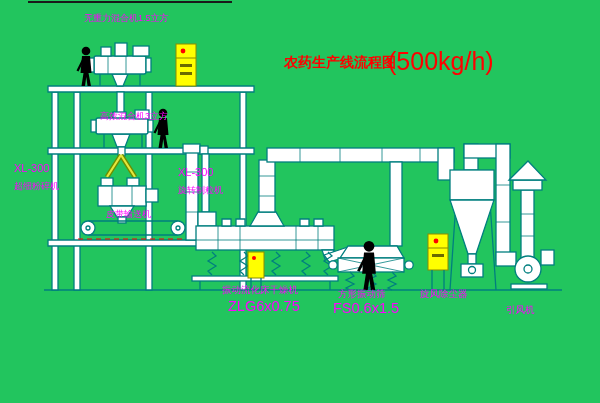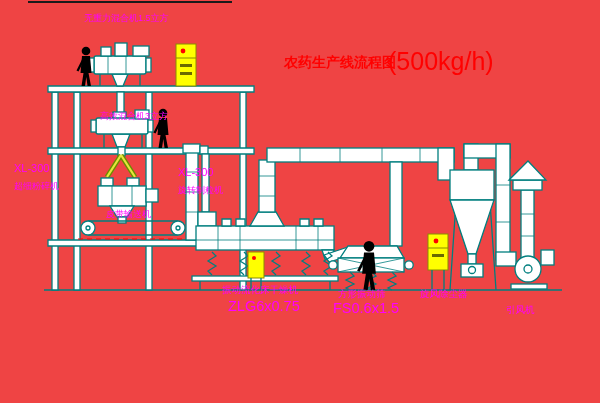--- a/index.html
+++ b/index.html
@@ -1,16 +1,16 @@
 <!DOCTYPE html>
 <html><head>
 <meta charset="utf-8">
 <style>
   html,body{margin:0;padding:0;background:#ffffff;}
-  .stage{position:relative;width:600px;height:403px;background:#ef4444;overflow:hidden;
+  .stage{position:relative;width:600px;height:403px;background:#22c55e;overflow:hidden;
          font-family:"Liberation Sans","DejaVu Sans",sans-serif;}
   svg{display:block;}
   svg text{font-family:"Liberation Sans","DejaVu Sans",sans-serif;}
   .lbl{fill:#FF00FF;}
   .ttl{fill:#FF0000;}
   .g{stroke:#007F7F;fill:none;stroke-width:1.3;}
   .gf{stroke:#007F7F;fill:#ffffff;stroke-width:1.3;}
   .thin{stroke:#007F7F;fill:none;stroke-width:0.8;}
   .yl{fill:#FFFF00;stroke:#8B8B00;stroke-width:1;}
   .rd{fill:#FF0000;stroke:none;}

